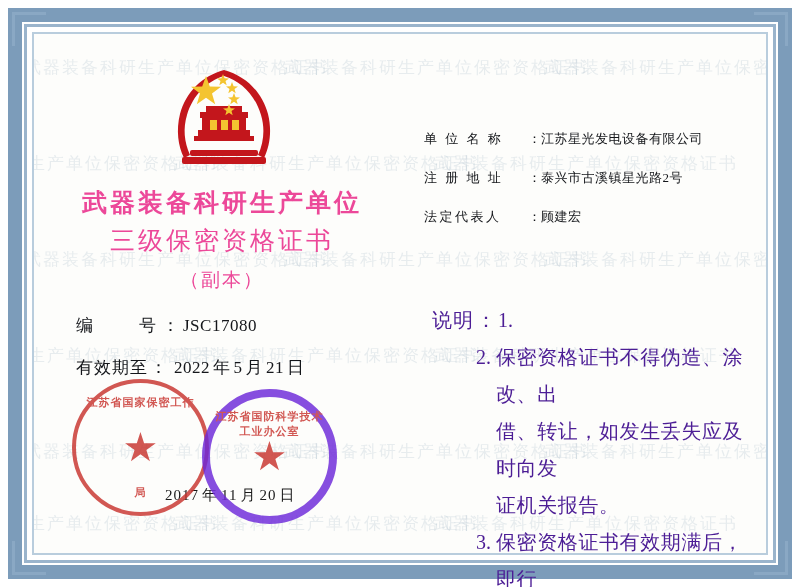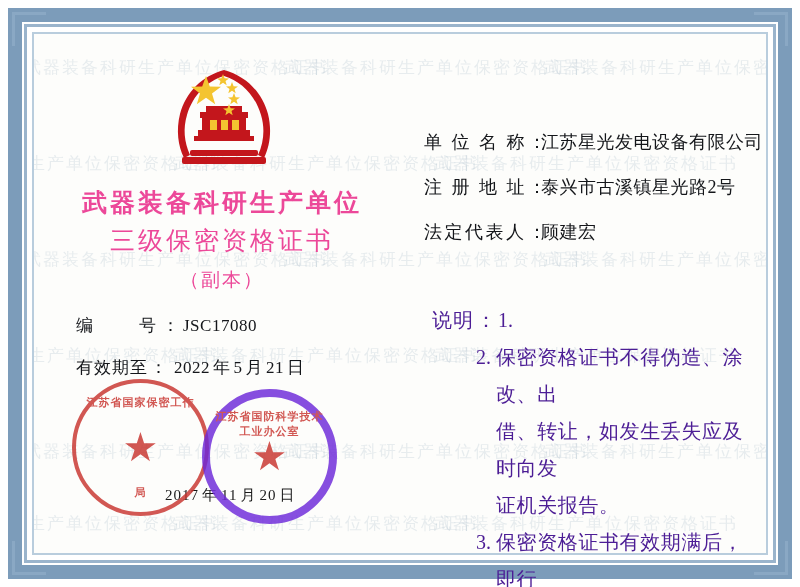--- a/index.html
+++ b/index.html
@@ -140,21 +140,21 @@
   .info-block {
     position: absolute;
     left: 390px;
     top: 96px;
     width: 340px;
   }
   .info-row {
     display: flex;
     align-items: baseline;
     margin-bottom: 21px;
-    font-size: 18px;
+    font-size: 13px;
     color: #14161a;
   }
   .info-label {
     width: 104px;
     flex: 0 0 104px;
     letter-spacing: 2.5px;
     white-space: nowrap;
   }
   .info-colon {
     width: 13px;

